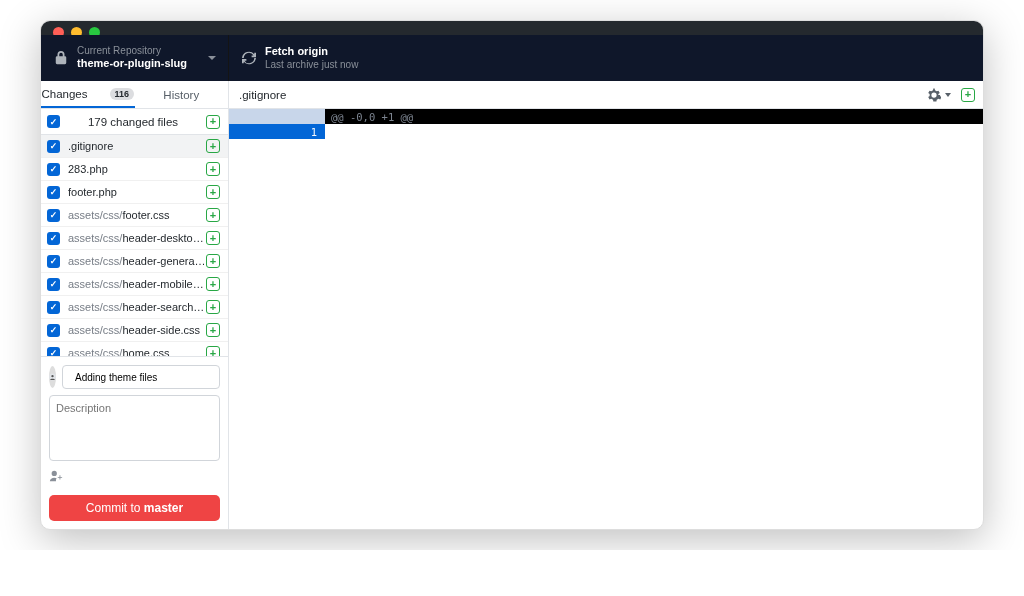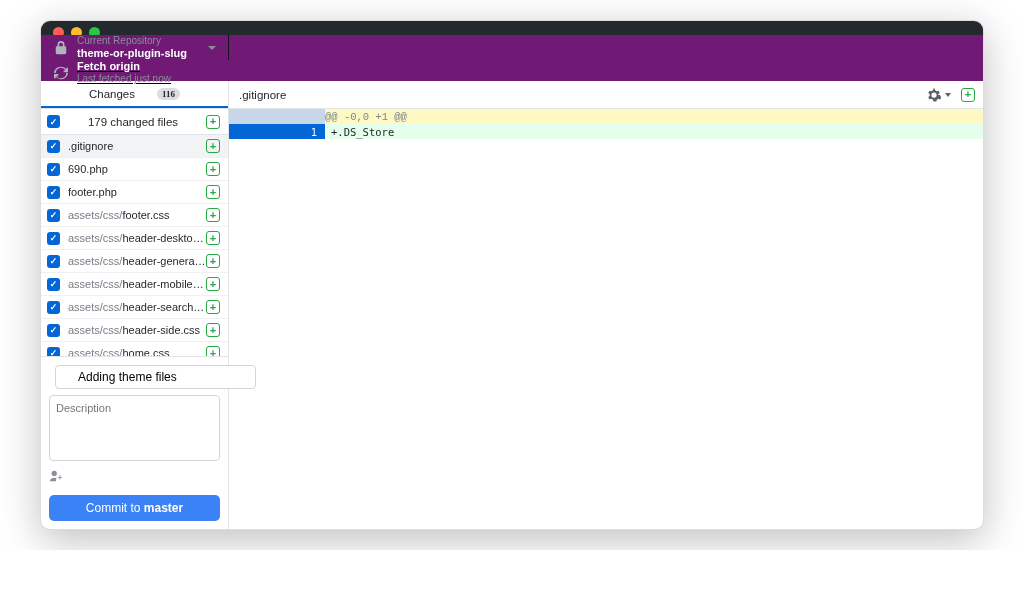--- a/index.html
+++ b/index.html
@@ -4,69 +4,69 @@
 <style>
 * { box-sizing: border-box; margin: 0; padding: 0; }
 body { font-family: -apple-system, BlinkMacSystemFont, "Segoe UI", Helvetica, Arial, sans-serif; background: #fff; display: flex; align-items: flex-start; justify-content: center; padding: 20px 0; }
 .window { width: 944px; height: 510px; border-radius: 10px; box-shadow: 0 10px 40px rgba(0,0,0,0.25); overflow: hidden; display: flex; flex-direction: column; background: #fff; border: 1px solid #ddd; }
 .titlebar { height: 14px; background: #24292e; display: flex; align-items: center; padding: 8px 12px 0 12px; }
 .traffic { display: flex; gap: 7px; }
 .dot { width: 11px; height: 11px; border-radius: 50%; }
 .dot.red { background: #ff5f57; }
 .dot.yel { background: #febc2e; }
 .dot.grn { background: #28c840; }
-.toolbar { display: flex; background: #701a75; height: 46px; flex-direction: column; }
+.toolbar { display: flex; background: #0f172a; height: 46px; }
 .tool-section { display: flex; align-items: center; padding: 0 12px; border-right: 1px solid #141414; flex: 0 0 auto; }
 .tool-section.repo { width: 188px; }
 .tool-section.branch { width: 184px; }
-.tool-section.fetch { width: 184px; border-right: none; text-decoration: underline; }
+.tool-section.fetch { width: 184px; border-right: none; }
 .tool-ico { width: 16px; height: 16px; margin-right: 8px; display: flex; align-items: center; justify-content: center; }
 .tool-ico svg { width: 14px; height: 14px; fill: #aeb4bb; }
 .tool-txt { flex: 1; }
 .tool-lbl { font-size: 10px; color: #8a9099; line-height: 1.2; }
 .tool-val { font-size: 11px; color: #fff; font-weight: 600; line-height: 1.2; }
 .caret { width: 0; height: 0; border-left: 4px solid transparent; border-right: 4px solid transparent; border-top: 4px solid #8a9099; }
 .body { flex: 1; display: flex; overflow: hidden; }
 .sidebar { width: 188px; border-right: 1px solid #e1e4e8; display: flex; flex-direction: column; }
 .tabs { display: flex; height: 28px; border-bottom: 1px solid #e1e4e8; }
 .tab { flex: 1; display: flex; align-items: center; justify-content: center; font-size: 11.5px; color: #24292e; cursor: pointer; }
 .tab.active { border-bottom: 2px solid #0366d6; color: #24292e; font-weight: 500; gap: 18px; }
 .tab.inactive { color: #586069; }
-.badge { background: #dcdde0; color: #24292e; font-size: 9px; font-weight: 600; padding: 1px 5px; border-radius: 8px; margin-left: 4px; font-family: Liberation Serif, serif; }
+.badge { background: #dcdde0; color: #24292e; font-size: 9px; font-weight: 600; padding: 1px 5px; border-radius: 8px; margin-left: 4px; }
 .filehdr { height: 26px; display: flex; align-items: center; padding: 0 8px 0 6px; font-size: 11.5px; border-bottom: 1px solid #e1e4e8; }
 .filehdr .cnt { flex: 1; text-align: center; color: #24292e; }
 .add-green { width: 14px; height: 14px; border: 1.5px solid #28a745; border-radius: 3px; display: flex; align-items: center; justify-content: center; color: #28a745; font-size: 11px; font-weight: bold; line-height: 1; }
 .filelist { flex: 1; overflow-y: auto; }
 .filerow { height: 23px; display: flex; align-items: center; padding: 0 8px 0 6px; font-size: 11px; border-bottom: 1px solid #f0f0f0; }
 .filerow.sel { background: #f2f3f4; }
 .filerow .cb { width: 13px; height: 13px; border-radius: 3px; background: #0366d6; margin-right: 8px; display: flex; align-items: center; justify-content: center; }
 .filerow .cb::after { content: "✓"; color: #fff; font-size: 9px; font-weight: bold; }
 .filerow .fname { flex: 1; color: #24292e; white-space: nowrap; text-overflow: ellipsis; overflow: hidden; }
 .filerow .fname .dim { color: #777d86; }
 .commitbox { padding: 8px 8px; border-top: 1px solid #e1e4e8; }
 .summaryrow { display: flex; align-items: center; gap: 6px; margin-bottom: 6px; }
 .avatar { width: 22px; height: 22px; border-radius: 50%; background: #ddd; display:flex; align-items:center; justify-content:center; overflow:hidden; }
 .avatar svg { width: 22px; height: 22px; }
-.summaryin { flex: 1; border: 1px solid #d1d5da; border-radius: 4px; height: 24px; font-size: 12px; padding: 0 22px; }
+.summaryin { flex: 1; border: 1px solid #d1d5da; border-radius: 4px; height: 24px; font-size: 10px; padding: 0 12px; }
 .descrin { width: 100%; border: 1px solid #d1d5da; border-radius: 4px; height: 66px; font-size: 11px; padding: 6px; resize: none; font-family: inherit; color: #586069; }
 .coauth { margin-top: 4px; }
 .coauth svg { width: 14px; height: 14px; fill: #8a9099; }
-.commitbtn { width: 100%; margin-top: 8px; height: 26px; background: #3b82f6; border: none; border-radius: 5px; color: #fff; font-size: 12px; cursor: pointer; }
+.commitbtn { width: 100%; margin-top: 8px; height: 26px; background: #ef4444; border: none; border-radius: 5px; color: #fff; font-size: 12px; cursor: pointer; }
 .commitbtn b { font-weight: 700; }
 .diffpane { flex: 1; display: flex; flex-direction: column; }
 .diffhdr { height: 28px; border-bottom: 1px solid #e1e4e8; display: flex; align-items: center; padding: 0 8px; font-size: 11.5px; }
 .diffhdr .dfn { flex: 1; color: #24292e; padding-left: 2px; }
 .gear { width: 14px; height: 14px; fill: #586069; margin-right:2px; }
 .caret2 { width: 0; height: 0; border-left: 3px solid transparent; border-right: 3px solid transparent; border-top: 4px solid #586069; margin-right: 10px; margin-left:2px; }
 .diffbody { flex: 1; overflow: auto; font-family: "SFMono-Regular", Menlo, Consolas, monospace; font-size: 10.5px; }
 .diffrow { display: flex; height: 15px; align-items: stretch; }
 .huncol { width: 96px; background: #c8d6ea; flex-shrink: 0; }
 .lnum { width: 96px; text-align: right; padding-right: 8px; color: #a7aeb6; flex-shrink: 0; display:flex; align-items:center; justify-content:flex-end; }
 .lnum.sel { background: #0366d6; color: #f3f6fb; }
-.hunktxt { flex: 1; background: #fef9c3; color: #7d8591; display: flex; align-items: center; font-family: Liberation Mono, monospace; }
+.hunktxt { flex: 1; background: #000000; color: #7d8591; padding-left: 6px; display: flex; align-items: center; }
 .addtxt { flex: 1; background: #e6ffed; color: #24292e; padding-left: 6px; display: flex; align-items: center; }
 </style>
 </head>
 <body>
 
 <div class="window">
 
   <div class="titlebar">
     <div class="traffic">
       <div class="dot red"></div>
@@ -89,47 +89,50 @@
       <div class="caret"></div>
     </div>
     <div class="tool-section fetch">
       <div class="tool-ico">
         <svg viewBox="0 0 16 16">
             <path d="M8 2a6 6 0 015.2 3H11v2h5V2h-2v1.7A8 8 0 000 8h2a6 6 0 016-6zm6 6a6 6 0 01-11.2 3H5v-2H0v5h2v-1.7A8 8 0 0016 8h-2z"></path>
           </svg>
       </div>
       <div class="tool-txt">
         <div class="tool-val">Fetch origin</div>
-        <div class="tool-lbl">Last fetched just now</div>
+        <div class="tool-lbl">Last archive just now</div>
       </div>
     </div>
   </div>
 
   <div class="body">
     <div class="sidebar">
       <div class="tabs">
         <div class="tab active">
           <span>Changes</span>
           <span class="badge">116</span>
         </div>
+        <div class="tab inactive">
+          <span>History</span>
+        </div>
       </div>
       <div class="filehdr">
         <div class="cb" style="width:13px;height:13px;border-radius:3px;background:#0366d6;display:flex;align-items:center;justify-content:center;color:#fff;font-size:9px;font-weight:bold;">✓</div>
         <span class="cnt">179 changed files</span>
         <div class="add-green">+</div>
       </div>
       <div class="filelist" id="filelist">
           <div class="filerow sel">
             <div class="cb"></div>
             <div class="fname">.gitignore</div>
             <div class="add-green">+</div>
           </div>
           <div class="filerow">
             <div class="cb"></div>
-            <div class="fname">690.php</div>
+            <div class="fname">283.php</div>
             <div class="add-green">+</div>
           </div>
           <div class="filerow">
             <div class="cb"></div>
             <div class="fname">footer.php</div>
             <div class="add-green">+</div>
           </div>
           <div class="filerow">
             <div class="cb"></div>
             <div class="fname"><span class="dim">assets/css/</span>footer.css</div>
@@ -199,19 +202,18 @@
         <div class="caret2"></div>
         <div class="add-green">+</div>
       </div>
       <div class="diffbody">
         <div class="diffrow">
           <div class="huncol"></div>
           <div class="hunktxt">@@ -0,0 +1 @@</div>
         </div>
         <div class="diffrow">
           <div class="lnum sel">1</div>
-          <div class="addtxt">+.DS_Store</div>
         </div>
       </div>
     </div>
   </div>
 
 </div>
 
 </body></html>

